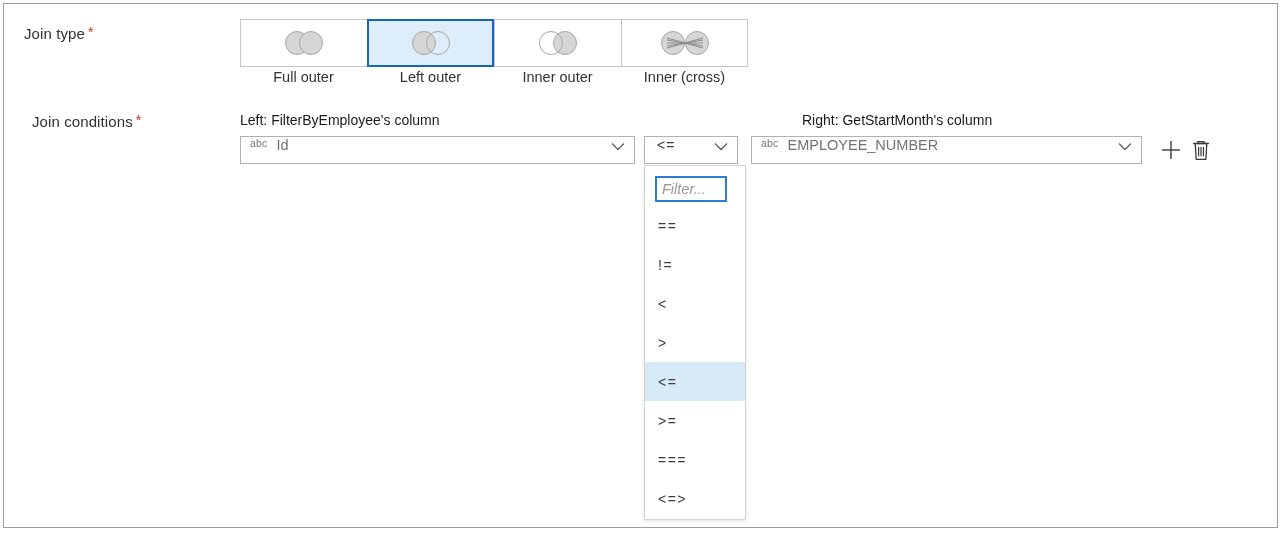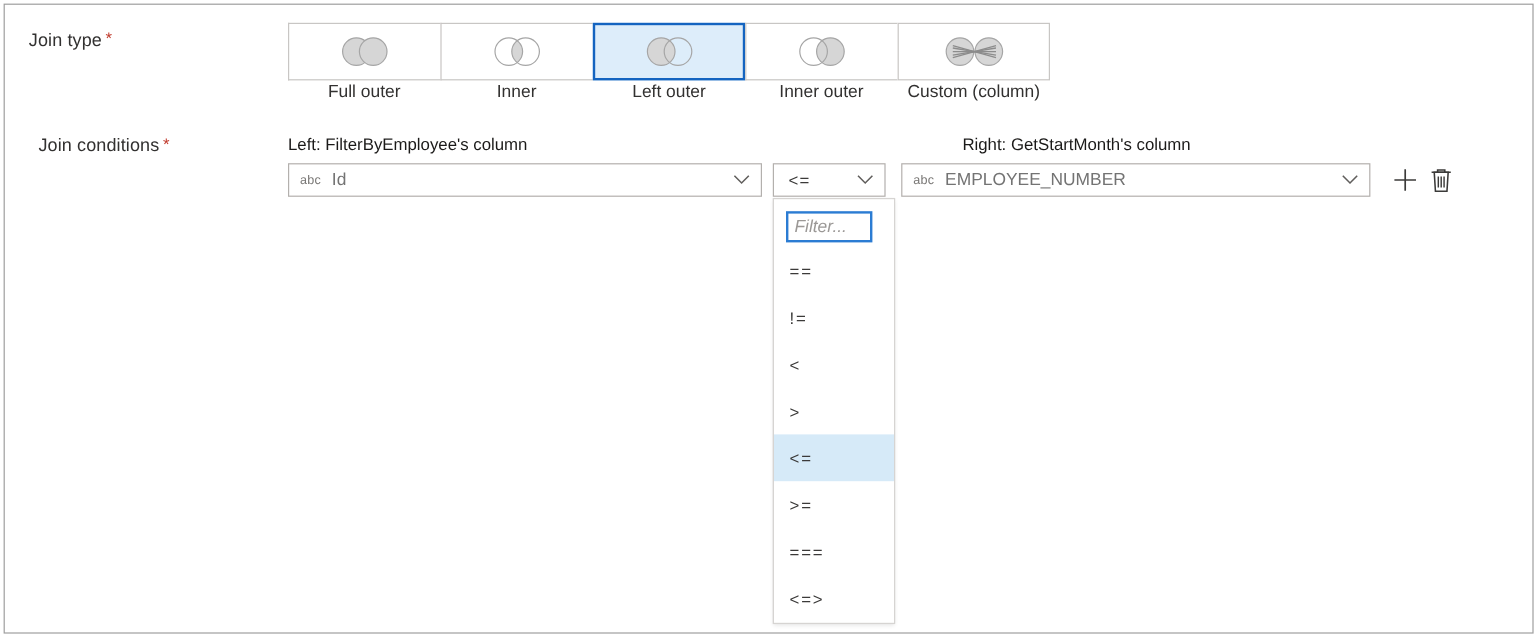--- a/index.html
+++ b/index.html
@@ -93,21 +93,20 @@
   }
   #title-left { left: 236px; top: 108px; }
   #title-right { left: 768px; top: 108px; margin-left: 30px; }
 
   .combo {
     position: absolute;
     height: 28px;
     border: 1px solid #b3b0ad;
     background: #ffffff;
     display: flex;
-    align-items: center;
     cursor: pointer;
   }
   .combo .abc {
     font-size: 10.5px;
     color: #797775;
     margin-left: 9px;
     letter-spacing: 0.2px;
     user-select: none;
   }
   .combo .val {
@@ -194,35 +193,20 @@
       <div class="jt-item">
         <div class="jt-box">
           <svg width="52" height="28" viewBox="0 0 52 28">
             <circle cx="19" cy="14" r="11.5" fill="#d6d6d6" stroke="#a6a6a6" stroke-width="1"></circle>
             <circle cx="33" cy="14" r="11.5" fill="#d6d6d6" stroke="#a6a6a6" stroke-width="1"></circle>
           </svg>
         </div>
         <div class="jt-caption">Full outer</div>
       </div>
 
-      <div class="jt-item">
-        <div class="jt-box">
-          <svg width="52" height="28" viewBox="0 0 52 28">
-            <defs>
-              <clipPath id="clipInner">
-                  <circle cx="19" cy="14" r="11.5"></circle>
-                </clipPath>
-            </defs>
-            <circle cx="33" cy="14" r="11.5" fill="#d6d6d6" clip-path="url(#clipInner)"></circle>
-            <circle cx="19" cy="14" r="11.5" fill="none" stroke="#a6a6a6" stroke-width="1"></circle>
-            <circle cx="33" cy="14" r="11.5" fill="none" stroke="#a6a6a6" stroke-width="1"></circle>
-          </svg>
-        </div>
-        <div class="jt-caption">Inner</div>
-      </div>
 
       <div class="jt-item selected">
         <div class="jt-box">
           <svg width="52" height="28" viewBox="0 0 52 28">
             <circle cx="19" cy="14" r="11.5" fill="#d6d6d6" stroke="#a6a6a6" stroke-width="1"></circle>
             <circle cx="33" cy="14" r="11.5" fill="none" stroke="#a6a6a6" stroke-width="1"></circle>
           </svg>
         </div>
         <div class="jt-caption">Left outer</div>
       </div>
@@ -244,21 +228,21 @@
             <circle cx="40" cy="14" r="11.5" fill="#d6d6d6" stroke="#a6a6a6" stroke-width="1"></circle>
             <g stroke="#8c8c8c" stroke-width="1.1" fill="none">
               <line x1="10" y1="9" x2="46" y2="19"></line>
               <line x1="10" y1="19" x2="46" y2="9"></line>
               <line x1="10" y1="14" x2="46" y2="14"></line>
               <line x1="10" y1="11" x2="46" y2="17"></line>
               <line x1="10" y1="17" x2="46" y2="11"></line>
             </g>
           </svg>
         </div>
-        <div class="jt-caption">Custom (column)</div>
+        <div class="jt-caption">Inner (cross)</div>
       </div>
 
     </div>
 
     <div class="field-label" id="lbl-join-conditions">
       <span>Join conditions</span><span class="req-star">*</span>
     </div>
 
     <div class="col-title" id="title-left">Left: FilterByEmployee's column</div>
     <div class="col-title" id="title-right">Right: GetStartMonth's column</div>

